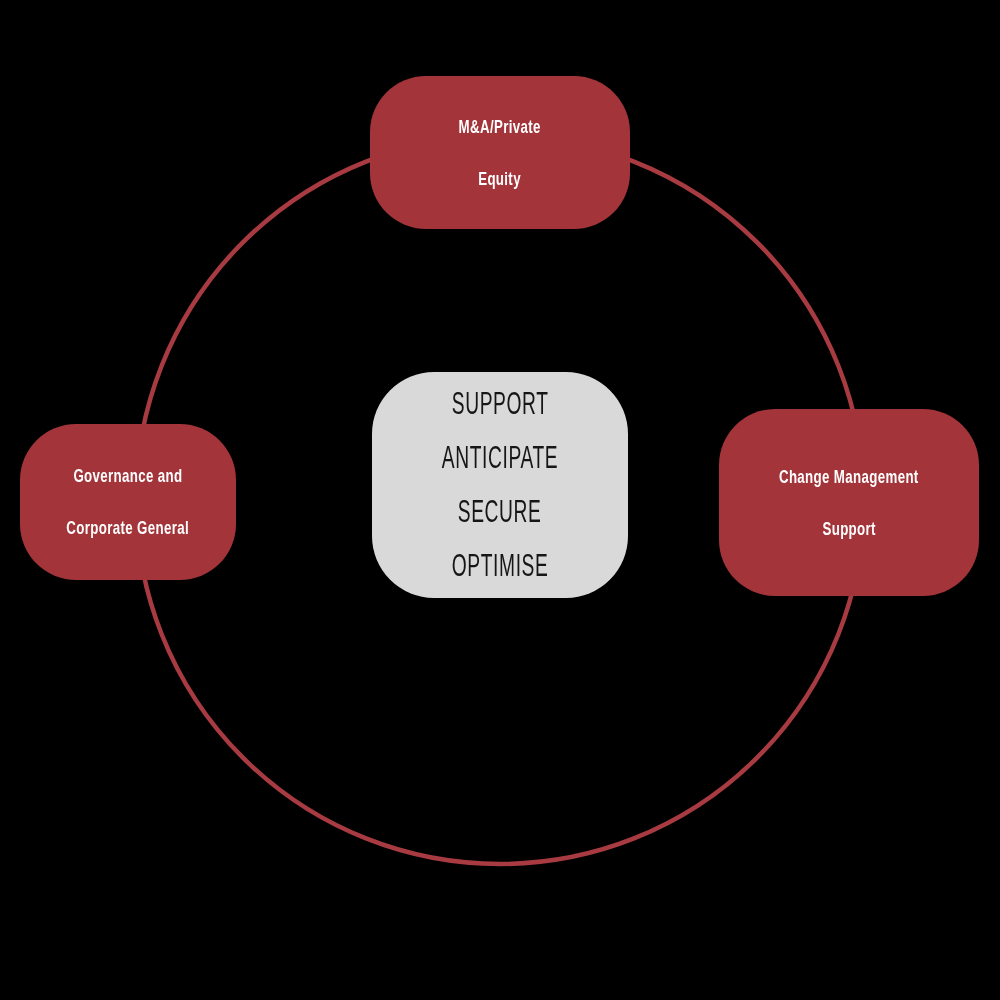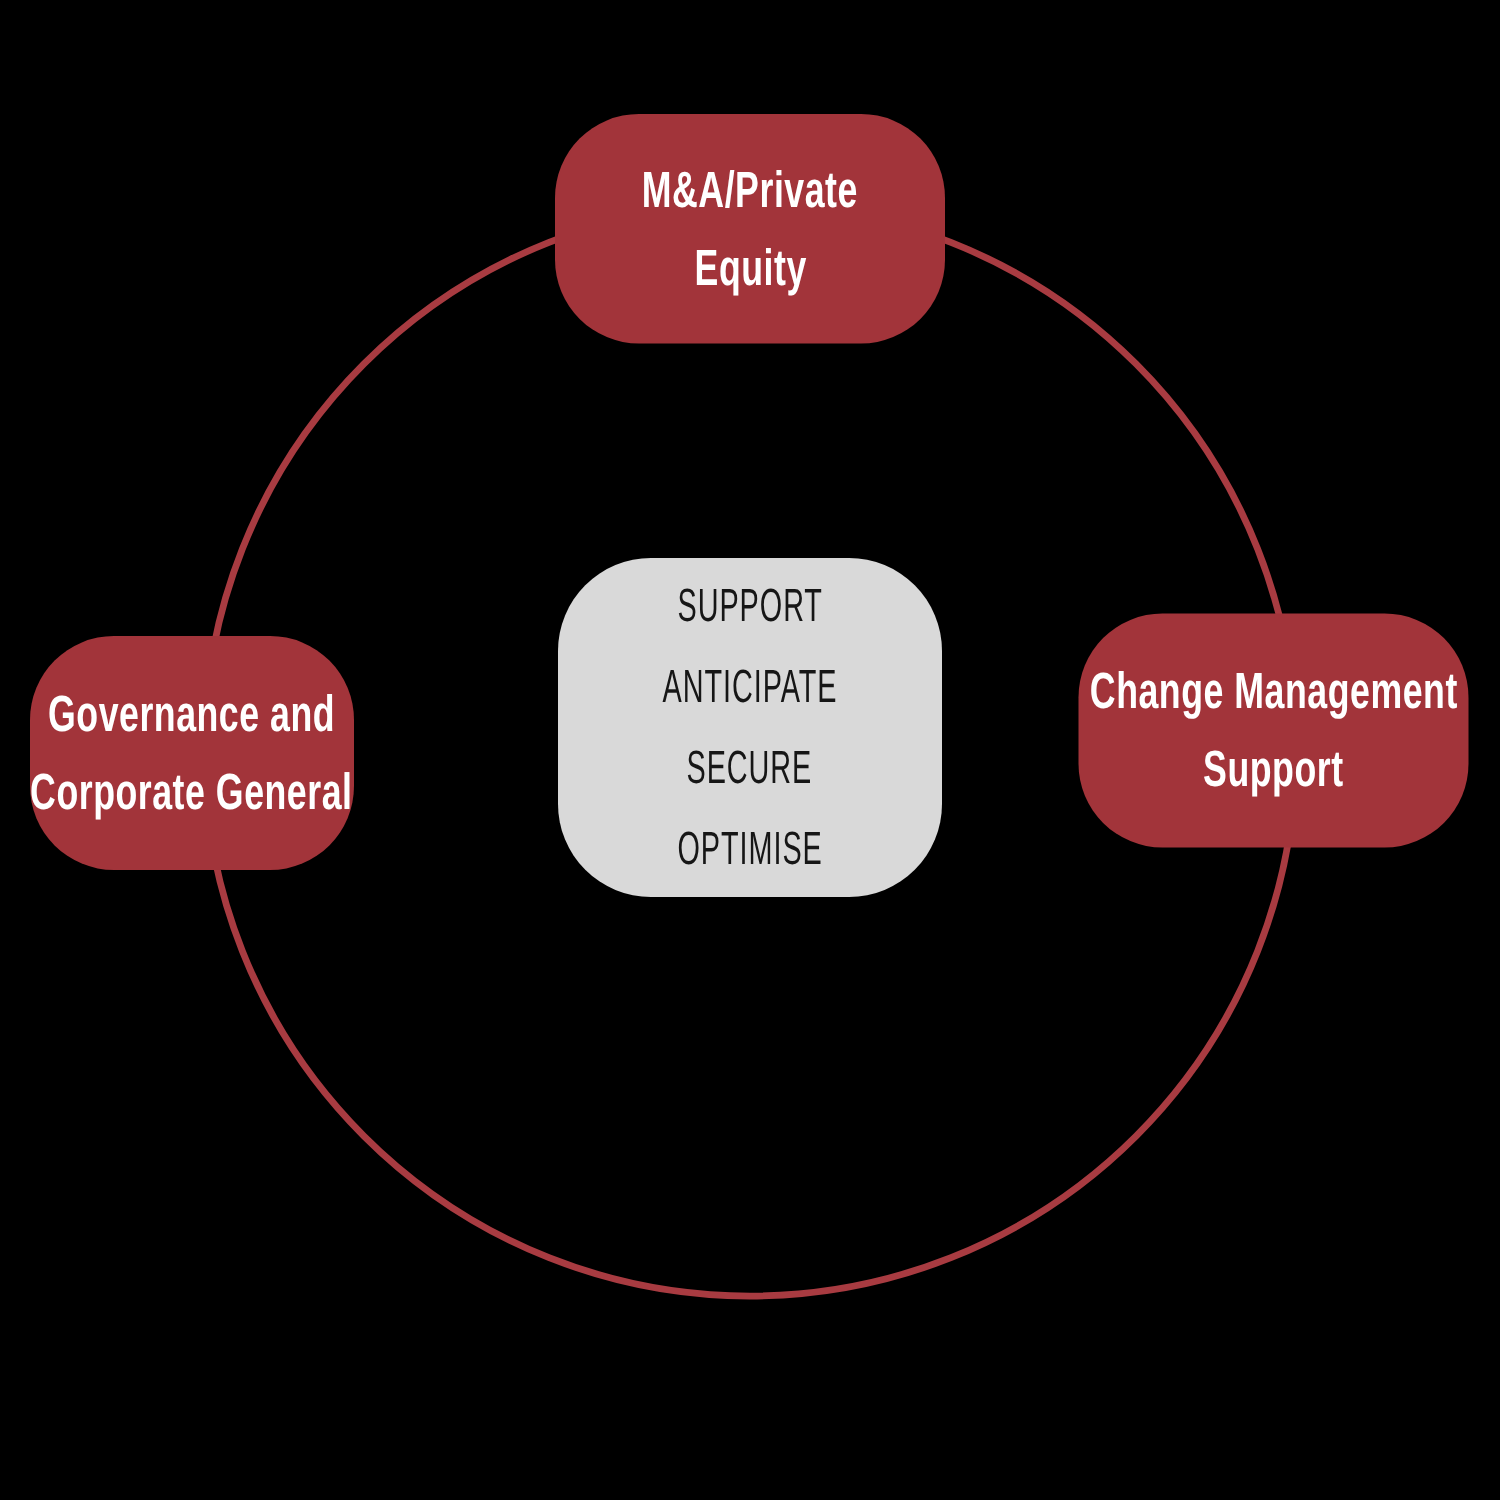--- a/index.html
+++ b/index.html
@@ -30,33 +30,33 @@
     position: absolute;
     z-index: 1;
     background: var(--red, #A2343A);
     border-radius: 56px;
     display: flex;
     flex-direction: column;
     align-items: center;
     justify-content: center;
     color: #ffffff;
     font-weight: bold;
-    font-size: 34px;
+    font-size: 19px;
     line-height: 52px;
     text-align: center;
   }
   .node .nline {
     display: inline-block;
     transform: scaleX(0.70);
     transform-origin: center;
     white-space: nowrap;
     letter-spacing: 0.5px;
   }
   .node-top    { left: 370px; top: 76px;  width: 260px; height: 153px; }
-  .node-right  { left: 719px; top: 409px; width: 260px; height: 156px; }
+  .node-right  { left: 719px; top: 409px; width: 260px; height: 187px; }
   .node-bottom { left: 370px; top: 764px; width: 260px; height: 156px; }
   .node-left   { left: 20px;  top: 424px; width: 216px; height: 156px; }
   .node-center {
     position: absolute;
     z-index: 1;
     left: 372px; top: 372px; width: 256px; height: 226px;
     background: var(--gray, #D9D9D9);
     border-radius: 62px;
     display: flex;
     flex-direction: column;

